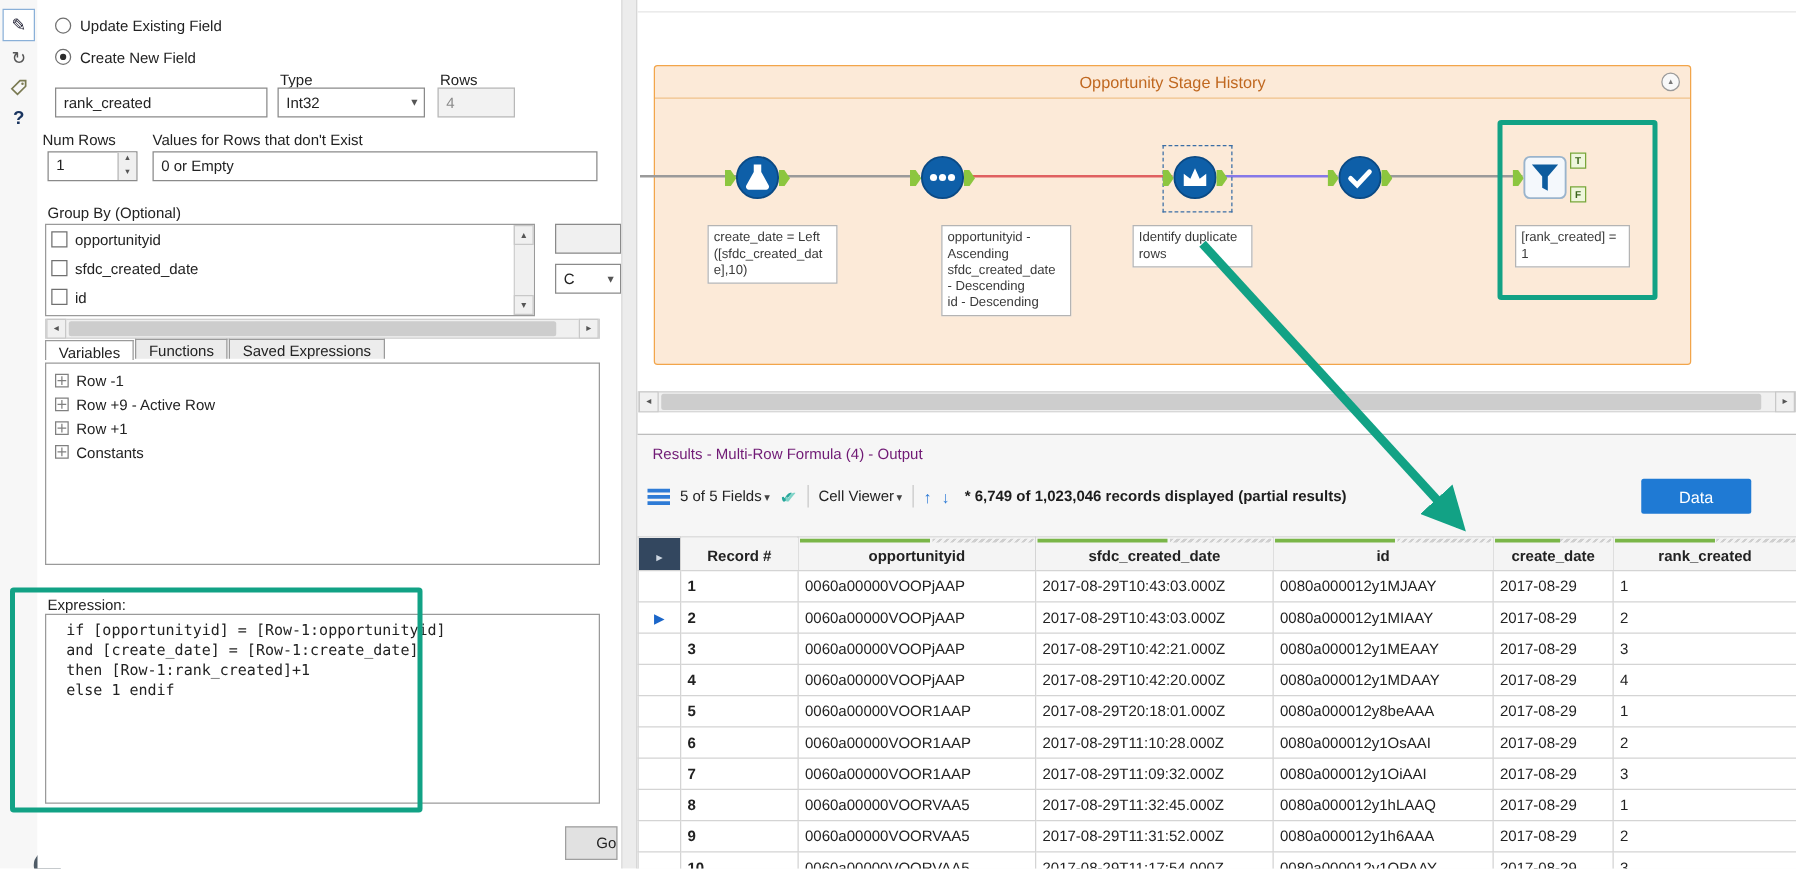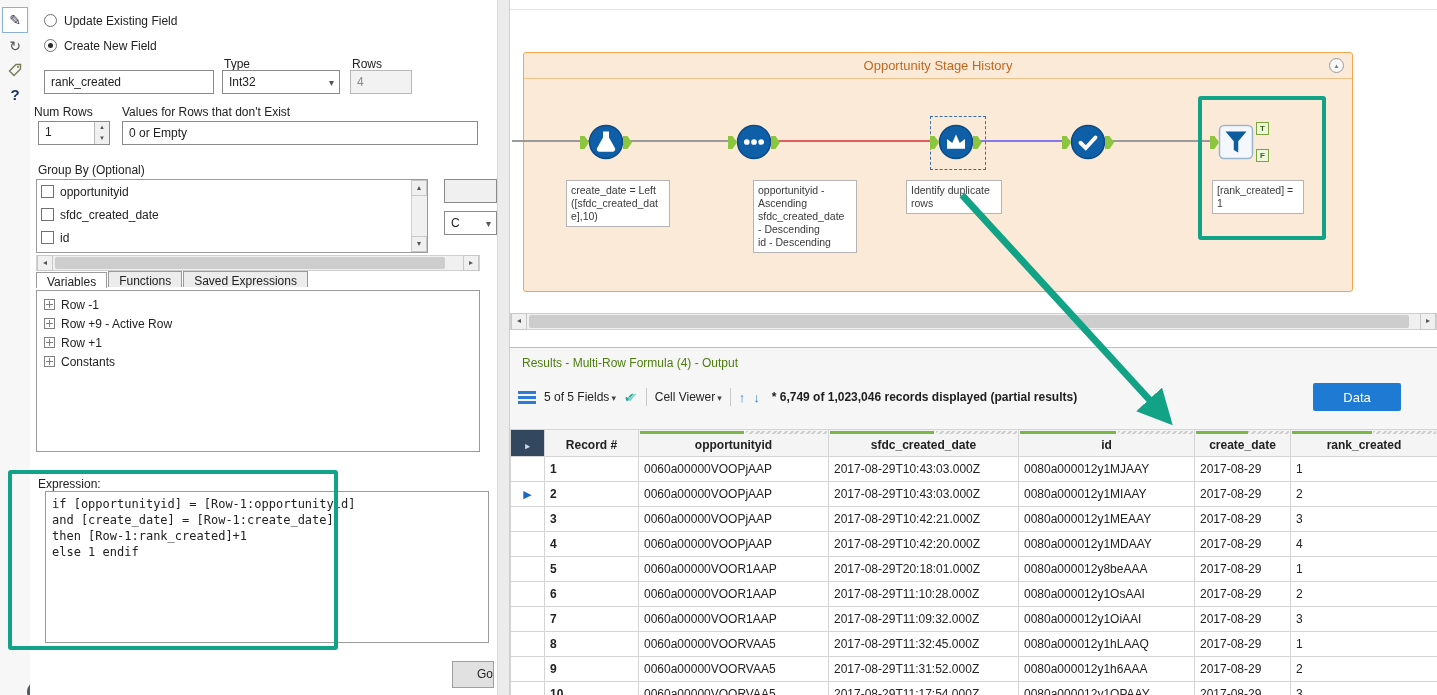--- a/index.html
+++ b/index.html
@@ -36,21 +36,21 @@
   .hscroll{position:absolute;background:#f0f0f0;border:1px solid #d0d0d0;}
   .hthumb{position:absolute;top:1px;height:12px;background:#cdcdcd;border-radius:2px;}
   .tabs{position:absolute;display:flex;height:16px;}
   .tab{padding:2px 10px 3px;border:1px solid #9a9a9a;border-bottom:none;background:#ececec;margin-right:1px;cursor:default;}
   .tab.active{background:#fff;position:relative;top:1px;padding-bottom:4px;}
   .tree-row{display:flex;align-items:center;height:19px;padding-left:7px;}
   .expander{width:11px;height:11px;border:1px solid #808080;background:
      linear-gradient(#808080,#808080) center/7px 1px no-repeat,
      linear-gradient(#808080,#808080) center/1px 7px no-repeat,#fff;flex:0 0 11px;}
   .tree-row span:last-child{margin-left:6px;}
-  .exprbox{position:absolute;border:1px solid #9a9a9a;background:#fff;font-family:"DejaVu Sans Mono",monospace;font-size:12px;line-height:16px;padding:4px 6px;white-space:pre;overflow:hidden;margin-left:9px;}
+  .exprbox{position:absolute;border:1px solid #9a9a9a;background:#fff;font-family:"DejaVu Sans Mono",monospace;font-size:12px;line-height:16px;padding:4px 16px;white-space:pre;overflow:hidden;}
   .gobtn{position:absolute;width:42px;height:27px;background:#e1e1e1;border:1px solid #9f9f9f;text-align:right;line-height:25px;}
 
   
   .splitter{position:absolute;left:497px;top:0;width:13px;height:695px;background:#ececec;border-left:1px solid #d9d9d9;border-right:1px solid #cfcfcf;}
 
   
   .canvas{position:absolute;left:510px;top:0;width:927px;height:330px;background:#fff;overflow:hidden;}
   .container{position:absolute;background:#fcead8;border:1px solid #f2a54a;border-radius:3px;}
   .container-title{height:26px;border-bottom:1px solid #f0c28a;text-align:center;line-height:26px;color:#c06820;font-size:13px;}
   .collapse{position:absolute;width:15px;height:15px;border:1px solid #9a9a9a;border-radius:50%;background:#f8f8f8;color:#777;font-size:7px;text-align:center;line-height:13px;}
@@ -61,21 +61,21 @@
   .tf{position:absolute;width:13px;height:13px;background:#eef6dc;border:1px solid #7aa53a;color:#39641a;font-size:8px;font-weight:bold;line-height:11px;text-align:center;right:-15px;}
   .selbox{position:absolute;border:1px dashed #3a6ea5;}
   .ann{position:absolute;background:#fff;border:1px solid #b4b4b4;color:#3a3a3a;font-size:10.5px;line-height:13px;padding:3px 4px;white-space:pre-line;}
 
   
   .hl{position:absolute;border:4px solid #12A285;border-radius:3px;z-index:20;pointer-events:none;}
   #arrow-overlay{position:absolute;left:0;top:0;width:1437px;height:695px;z-index:21;pointer-events:none;}
 
   
   .results{position:absolute;left:510px;top:347px;width:927px;height:348px;background:#f6f6f6;border-top:1px solid #bdbdbd;}
-  .res-title{position:absolute;left:12px;top:8px;color:#4d7c0f;}
+  .res-title{position:absolute;left:12px;top:8px;color:#701a75;}
   .res-toolbar{position:absolute;left:8px;top:33px;width:911px;height:32px;display:flex;align-items:center;gap:8px;}
   .listicon{width:18px;height:13px;border-top:3px solid #2e7bd6;border-bottom:3px solid #2e7bd6;background:linear-gradient(#2e7bd6,#2e7bd6) center/100% 3px no-repeat;}
   .ddcaret{color:#444;font-size:9px;margin-left:2px;}
   .chk1{color:#26a69a;font-size:13px;} .chk2{color:#7fd4c8;font-size:13px;margin-left:-8px;}
   .tbsep{width:1px;height:18px;background:#c8c8c8;}
   .sortarrow{color:#2e7bd6;font-weight:bold;font-size:13px;}
   .recsum{font-weight:bold;color:#1d1d1d;margin-left:4px;}
   .databtn{margin-left:auto;margin-right:28px;width:88px;height:28px;background:#1F7AD4;color:#fff;border:none;border-radius:2px;font-size:13px;font-family:"Liberation Sans",sans-serif;}
   .gridwrap{position:absolute;left:0;top:81px;width:927px;}
   table.grid{border-collapse:collapse;table-layout:fixed;width:927px;background:#fff;}

